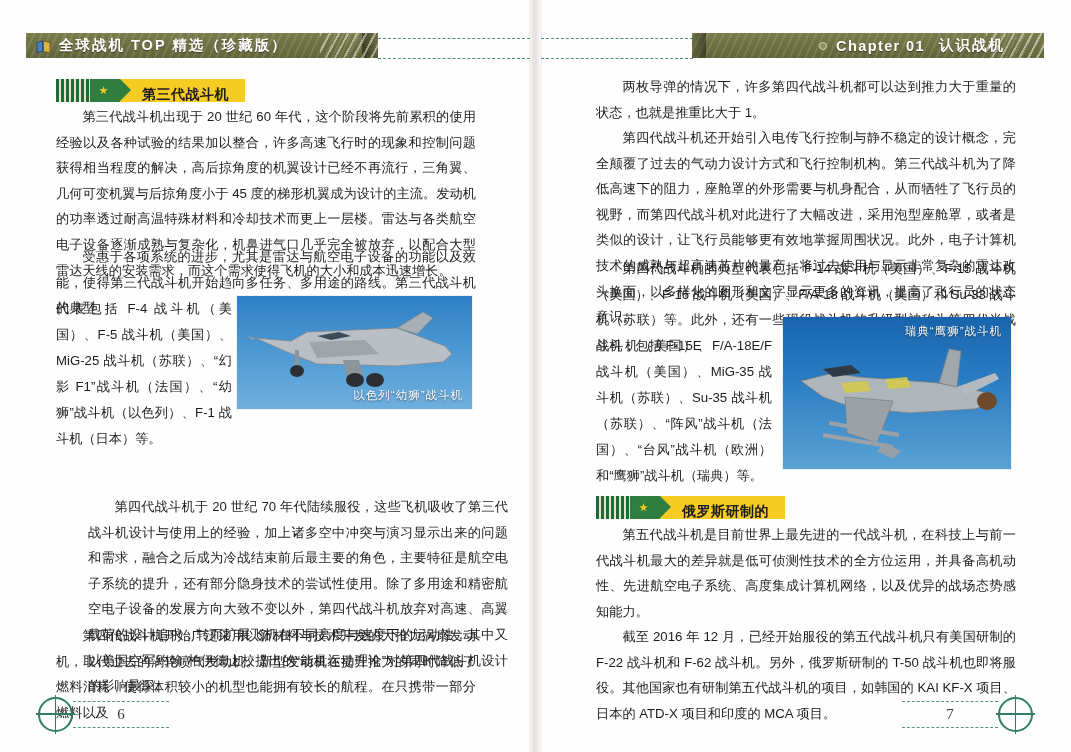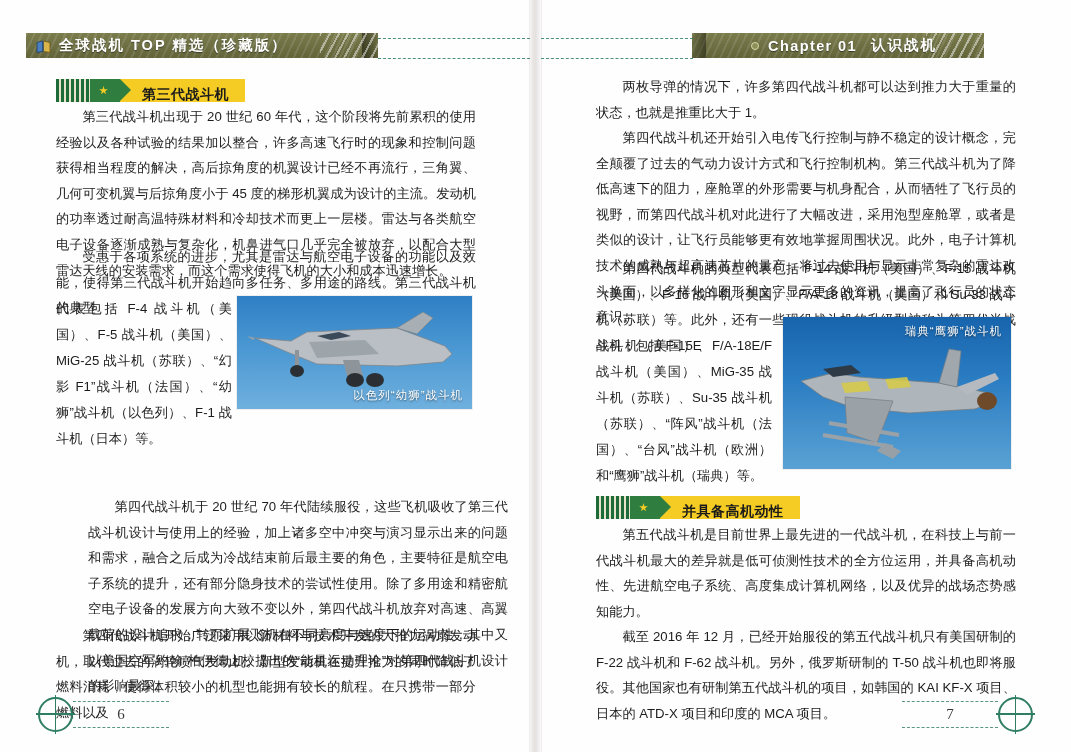--- a/index.html
+++ b/index.html
@@ -30,21 +30,21 @@
     position:absolute;height:25px;top:33px;
     background:
       repeating-linear-gradient(115deg, rgba(255,255,255,.10) 0 2px, rgba(0,0,0,0) 2px 7px),
       linear-gradient(to bottom,#7a7c4b 0%,#6f7145 45%,#636539 100%);
     color:#ffffff;
     display:flex;align-items:center;
     box-sizing:border-box;
     overflow:hidden;
   }
   .hdr.left{left:26px;width:352px;padding-left:10px;justify-content:flex-start;}
-  .hdr.right{left:692px;width:292px;padding-right:10px;justify-content:flex-end;}
+  .hdr.right{left:692px;width:352px;padding-right:2px;justify-content:flex-end;}
   .hdr.left::after{
     content:"";position:absolute;right:0;top:0;width:16px;height:100%;
     background:linear-gradient(to right,rgba(0,0,0,.45),rgba(0,0,0,.05));
   }
   .hdr.right::before{
     content:"";position:absolute;left:0;top:0;width:14px;height:100%;
     background:linear-gradient(to left,rgba(0,0,0,.40),rgba(0,0,0,.05));
   }
   .hdr-title{
     font-size:14.5px;font-weight:bold;letter-spacing:1.4px;
@@ -251,21 +251,21 @@
       </g>
     </svg>
     <span class="cap">瑞典“鹰狮”战斗机</span>
   </div>
 
   <div class="badge" style="left:596px;top:496px;">
     <span class="stripes"></span>
     <span class="chev">
         <span class="star"></span>
       </span>
-    <span class="btxt">并具备高机动性</span>
+    <span class="btxt">俄罗斯研制的</span>
   </div>
 
   <div class="col" style="left: 596px; top: 522px; width: 420px; text-indent: 2em;">第五代战斗机是目前世界上最先进的一代战斗机，在科技上与前一代战斗机最大的差异就是低可侦测性技术的全方位运用，并具备高机动性、先进航空电子系统、高度集成计算机网络，以及优异的战场态势感知能力。</div>
 
   <div class="col" style="left: 596px; top: 624px; width: 420px; text-indent: 2em;">截至 2016 年 12 月，已经开始服役的第五代战斗机只有美国研制的 F-22 战斗机和 F-62 战斗机。另外，俄罗斯研制的 T-50 战斗机也即将服役。其他国家也有研制第五代战斗机的项目，如韩国的 KAI KF-X 项目、日本的 ATD-X 项目和印度的 MCA 项目。</div>
 
   <div class="foot left">
     <span class="compass"></span>
     <span class="pnum-wrap">
       <span class="dl t"></span>

